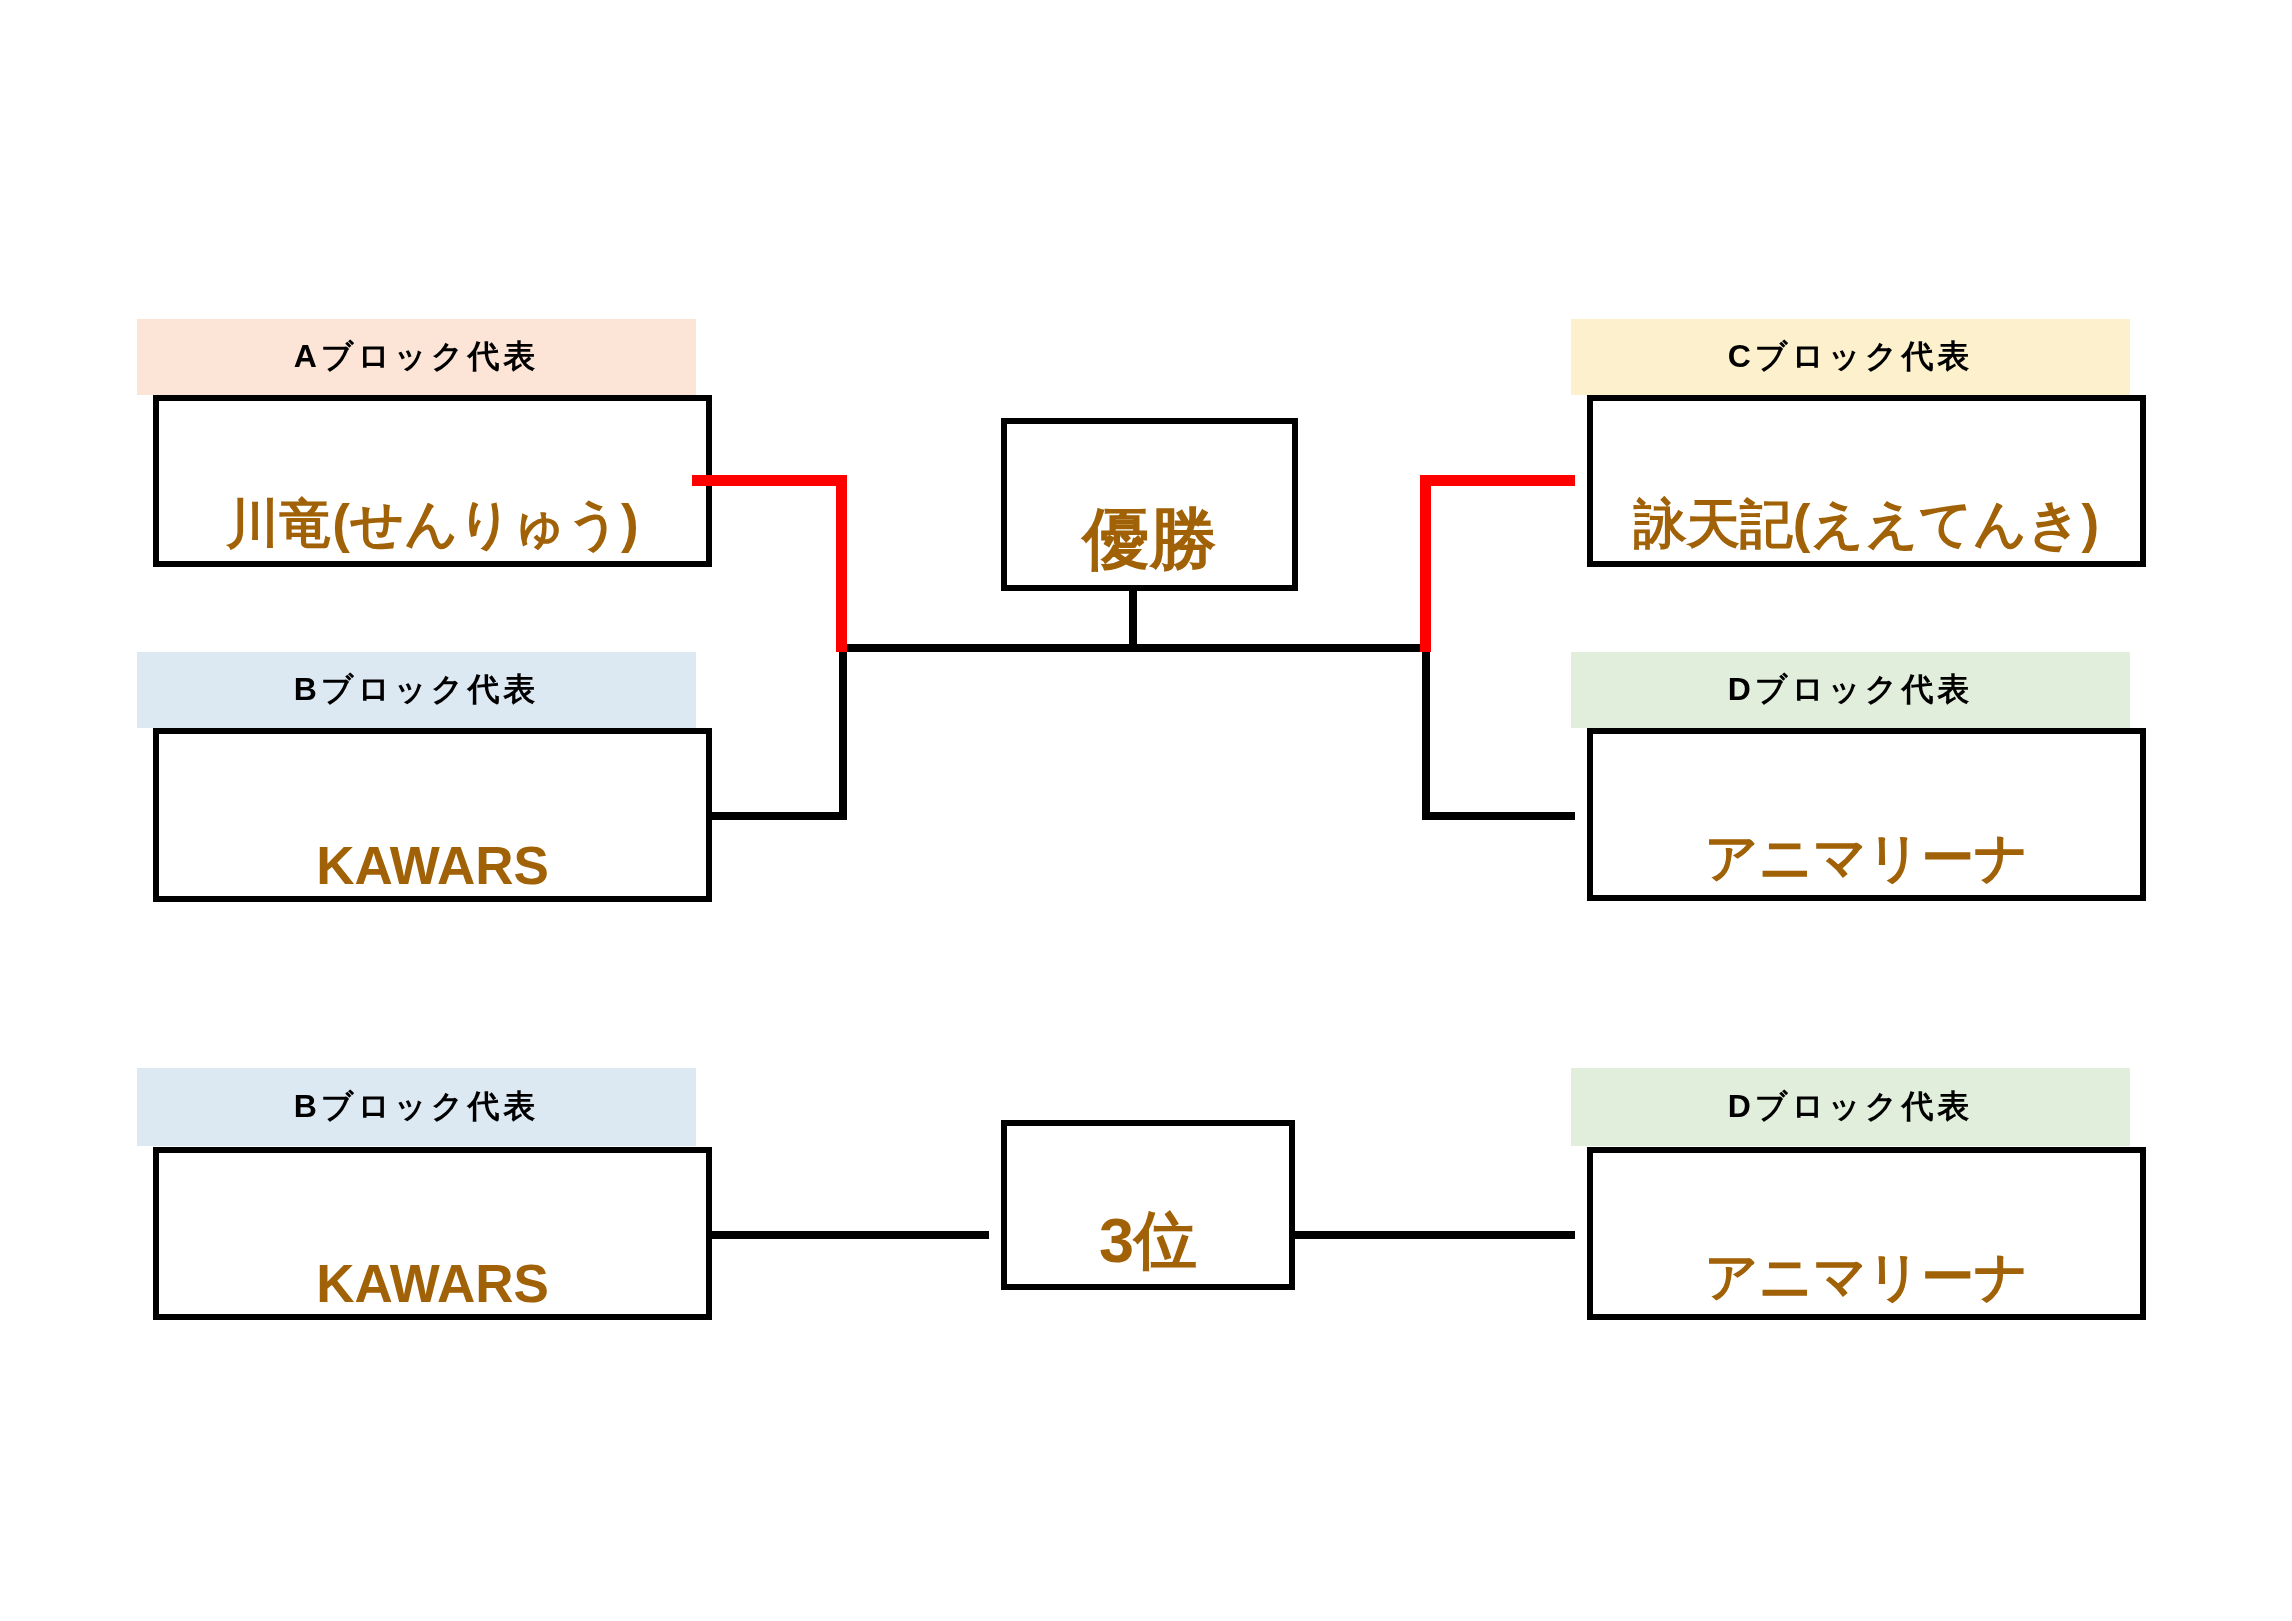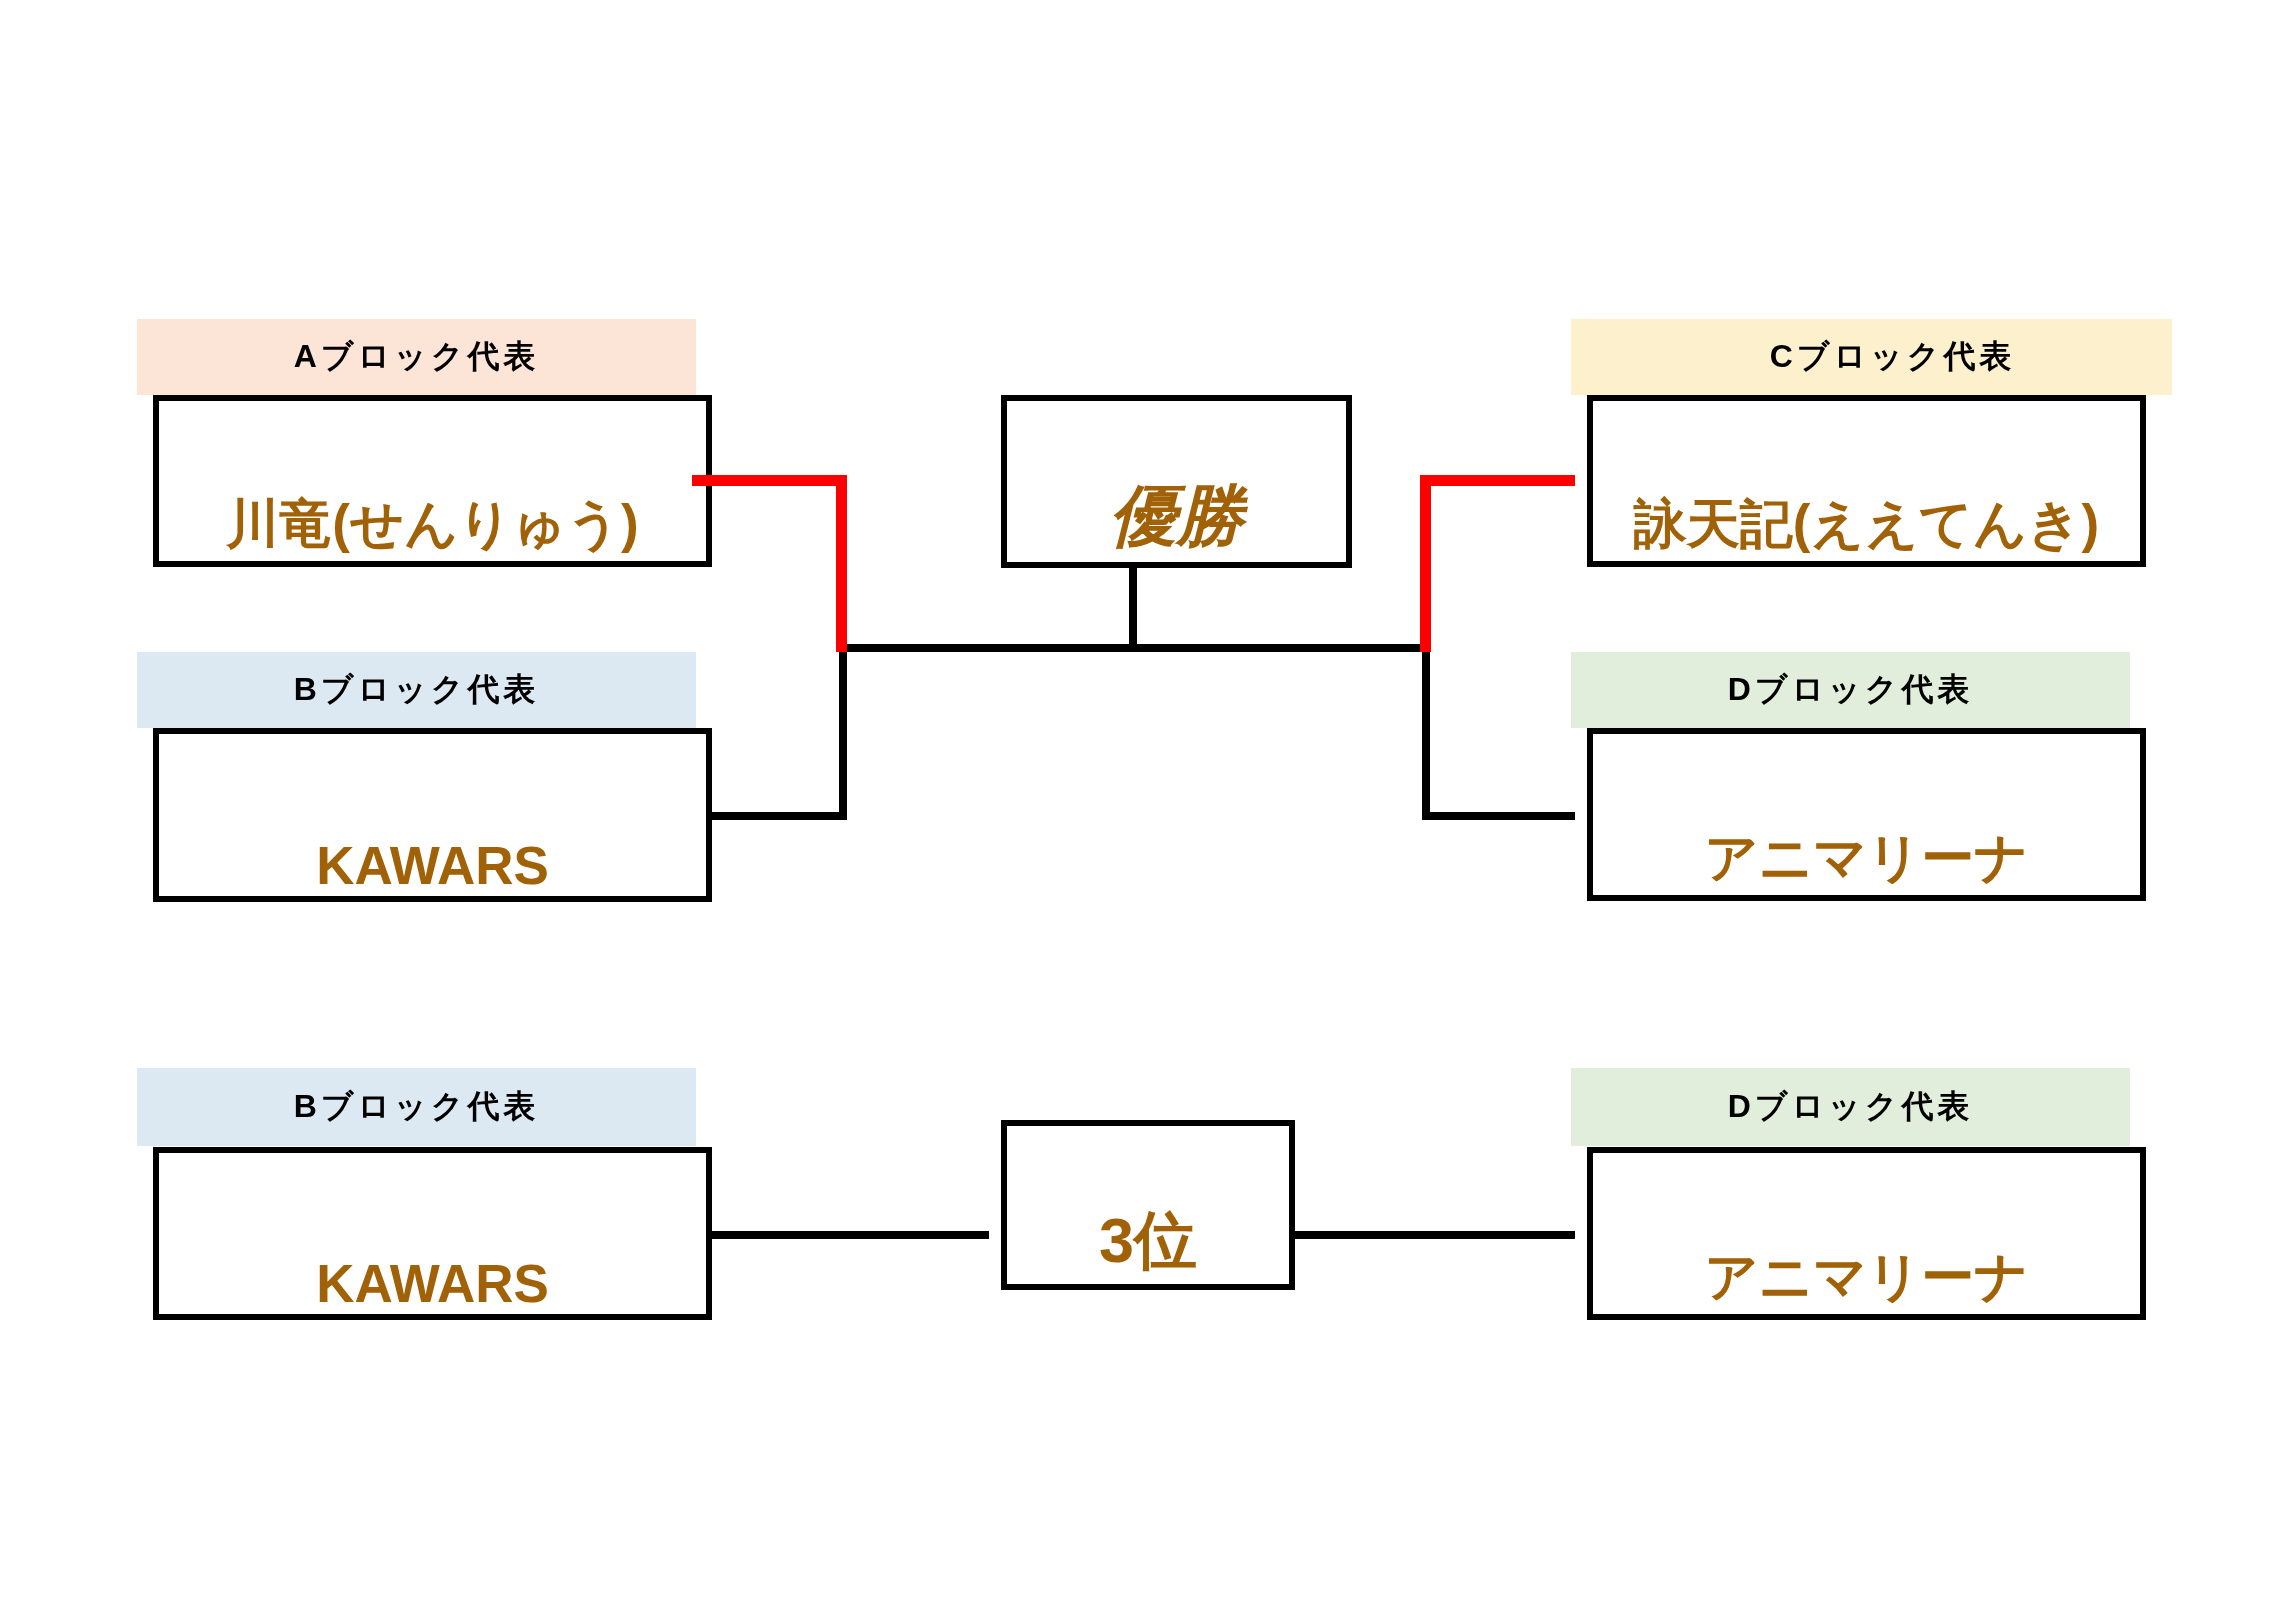--- a/index.html
+++ b/index.html
@@ -76,25 +76,25 @@
     <span>川竜(せんりゅう)</span>
   </div>
 
   <div class="hdr" style="left: 137px; top: 652px; width: 559px; height: 76px; background-color: rgb(220, 232, 242);">
     <span>Bブロック代表</span>
   </div>
   <div class="box entrant" style="left:137px; top:728px; width:559px; height:174px;">
     <span>KAWARS</span>
   </div>
 
-  <div class="box result-final" style="left:985px; top:395px; width:351px; height:173px;font-style:italic;">
+  <div class="box result-final" style="left:985px; top:418px; width:297px; height:173px;">
     <span>優勝</span>
   </div>
 
-  <div class="hdr" style="left: 1571px; top: 319px; width: 559px; height: 76px; background-color: rgb(253, 240, 204); padding-left: 42px;">
+  <div class="hdr" style="left: 1571px; top: 319px; width: 559px; height: 76px; background-color: rgb(253, 240, 204);">
     <span>Cブロック代表</span>
   </div>
   <div class="box entrant" style="left:1571px; top:395px; width:559px; height:172px;">
     <span>詠天記(ええてんき)</span>
   </div>
 
   <div class="hdr" style="left: 1571px; top: 652px; width: 559px; height: 76px; background-color: rgb(226, 238, 220);">
     <span>Dブロック代表</span>
   </div>
   <div class="box entrant" style="left:1571px; top:728px; width:559px; height:173px;">

